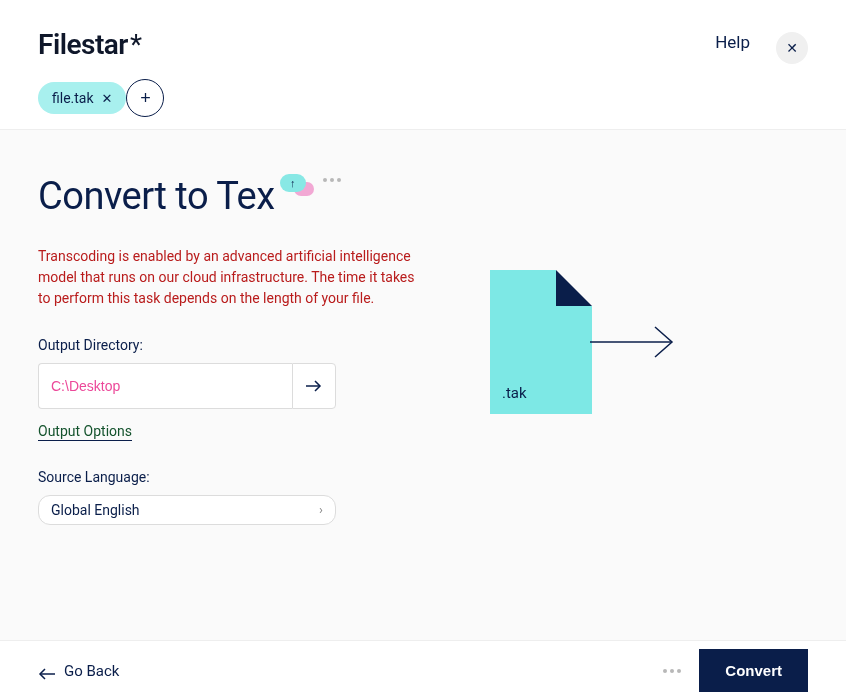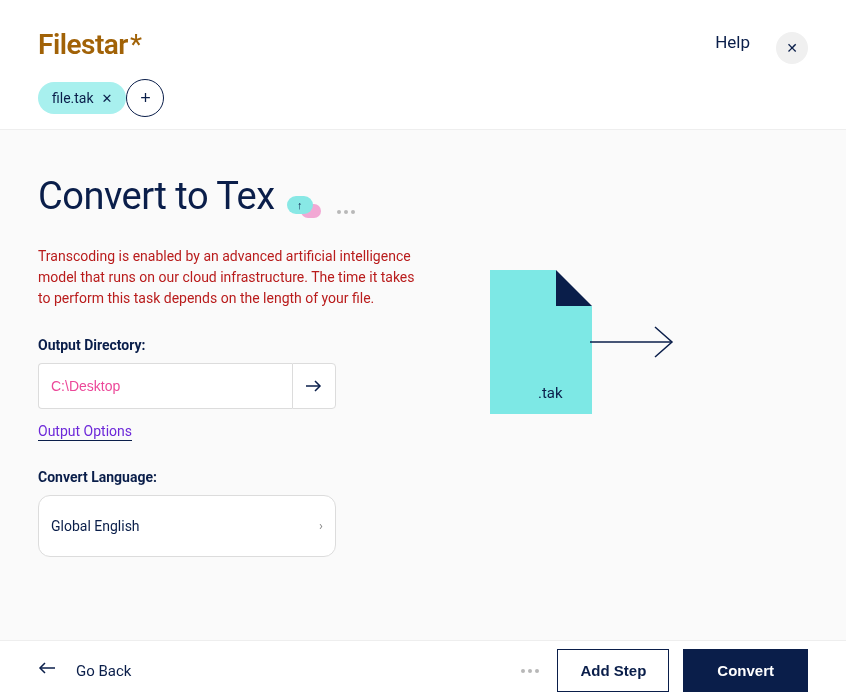--- a/index.html
+++ b/index.html
@@ -15,21 +15,21 @@
     .header {
       display: flex;
       justify-content: space-between;
       align-items: flex-start;
       padding: 28px 38px 0 38px;
     }
     .brand-block { display: flex; flex-direction: column; gap: 18px; }
     .logo {
       font-size: 28px;
       font-weight: 600;
-      color: #a16207;
+      color: #0f172a;
       letter-spacing: -0.5px;
     }
     .logo-star { font-weight: 400; margin-left: 2px; }
     .file-chip-row { display: flex; align-items: center; gap: 0; }
     .file-chip {
       background: #a8f0ee;
       color: #0a1e4a;
       border-radius: 18px;
       padding: 8px 14px;
       font-size: 14px;
@@ -68,21 +68,21 @@
       color: #0a1e4a;
     }
     .main {
       background: #fafafa;
       border-top: 1px solid #eeeeee;
       padding: 44px 38px 0 38px;
       height: calc(100% - 120px - 60px);
       margin-top: 12px;
       position: relative;
     }
-    .title-row { display: flex; align-items: flex-end; gap: 12px; }
+    .title-row { display: flex; align-items: flex-start; gap: 5px; }
     .page-title {
       font-size: 38px;
       font-weight: 400;
       color: #0a1e4a;
       letter-spacing: -0.5px;
     }
     .cloud-badge {
       position: relative;
       width: 34px;
       height: 22px;
@@ -129,21 +129,21 @@
     .description {
       font-size: 14px;
       line-height: 1.5;
       color: #b91c1c;
       max-width: 380px;
       margin-top: 28px;
     }
     .form-section { margin-top: 28px; }
     .form-label {
       font-size: 14px;
-      font-weight: 700;
+      font-weight: 400;
       color: #0a1e4a;
       margin-bottom: 10px;
     }
     .output-dir-row { display: flex; width: 298px; }
     .output-dir-input {
       flex: 1;
       border: 1px solid #dcdcdc;
       border-right: none;
       border-radius: 4px 0 0 4px;
       padding: 14px 12px;
@@ -158,31 +158,31 @@
       background: #fff;
       cursor: pointer;
       display: flex;
       align-items: center;
       justify-content: center;
     }
     .output-options-link {
       display: inline-block;
       margin-top: 14px;
       font-size: 14px;
-      color: #6d28d9;
+      color: #14532d;
       border-bottom: 1px solid #0a1e4a;
       padding-bottom: 1px;
       cursor: pointer;
     }
     .lang-select {
       width: 298px;
       border: 1px solid #dcdcdc;
       border-radius: 12px;
       background: #fff;
-      padding: 22px 12px;
+      padding: 6px 12px;
       font-size: 14px;
       color: #0a1e4a;
       display: flex;
       justify-content: space-between;
       align-items: flex-start;
       cursor: pointer;
     }
     .chevron { color: #888; font-size: 13px; }
     .diagram {
       position: absolute;
@@ -203,58 +203,58 @@
     .file-icon.pink { background: #f0b3da; margin-left: 30px; }
     .file-fold {
       position: absolute;
       top: 0;
       right: 0;
       width: 0;
       height: 0;
       border-top: 36px solid #fafafa;
       border-left: 36px solid #0a1e4a;
     }
-    .file-ext { font-size: 15px; color: #0a1e4a; margin-left: 36px; }
+    .file-ext { font-size: 15px; color: #0a1e4a; }
     .arrow-icon { width: 90px; height: 40px; position: absolute; left: 100px; top: 52px; z-index: 2; }
     .footer {
       position: absolute;
       bottom: 0;
       left: 0;
       right: 0;
       height: 60px;
       background: #ffffff;
       border-top: 1px solid #eeeeee;
       display: flex;
       justify-content: space-between;
       align-items: center;
       padding: 0 38px;
     }
     .go-back {
       display: inline-flex;
-      align-items: flex-start;
-      gap: 20px;
+      align-items: flex-end;
+      gap: 8px;
       font-size: 15px;
       color: #0a1e4a;
       cursor: pointer;
     }
     .footer-right { display: flex; align-items: center; gap: 14px; }
     .btn-outline {
       border: 1.5px solid #0a1e4a;
       background: #fff;
       color: #0a1e4a;
       padding: 12px 22px;
       font-size: 15px;
       font-weight: 600;
       cursor: pointer;
     }
     .btn-primary {
       border: none;
       background: #0a1e4a;
       color: #fff;
-      padding: 13px 34px;
+      padding: 13px 26px;
       font-size: 15px;
       font-weight: 600;
       cursor: pointer;
     }
     .arrow-svg { stroke: #0a1e4a; stroke-width: 1.5; fill: none; }
   </style>
 </head>
 <body>
 
 <div class="header">
@@ -306,21 +306,21 @@
         <svg width="18" height="14" viewBox="0 0 18 14">
           <line class="arrow-svg" x1="1" y1="7" x2="15" y2="7"></line>
           <polyline class="arrow-svg" points="10,2 15,7 10,12"></polyline>
         </svg>
       </button>
     </div>
     <span class="output-options-link">Output Options</span>
   </div>
 
   <div class="form-section">
-    <div class="form-label">Convert Language:</div>
+    <div class="form-label">Source Language:</div>
     <div class="lang-select">
       <span>Global English</span>
       <span class="chevron">›</span>
     </div>
   </div>
 
   <div class="diagram">
     <div class="file-icon teal">
       <div class="file-fold"></div>
       <span class="file-ext">.tak</span>
@@ -339,16 +339,15 @@
       <polyline class="arrow-svg" points="7,1 2,6 7,11"></polyline>
     </svg>
     <span>Go Back</span>
   </div>
   <div class="footer-right">
     <span class="dots-icon">
       <span></span>
         <span></span>
         <span></span>
     </span>
-    <button class="btn-outline">Add Step</button>
     <button class="btn-primary">Convert</button>
   </div>
 </div>
 
 </body></html>

